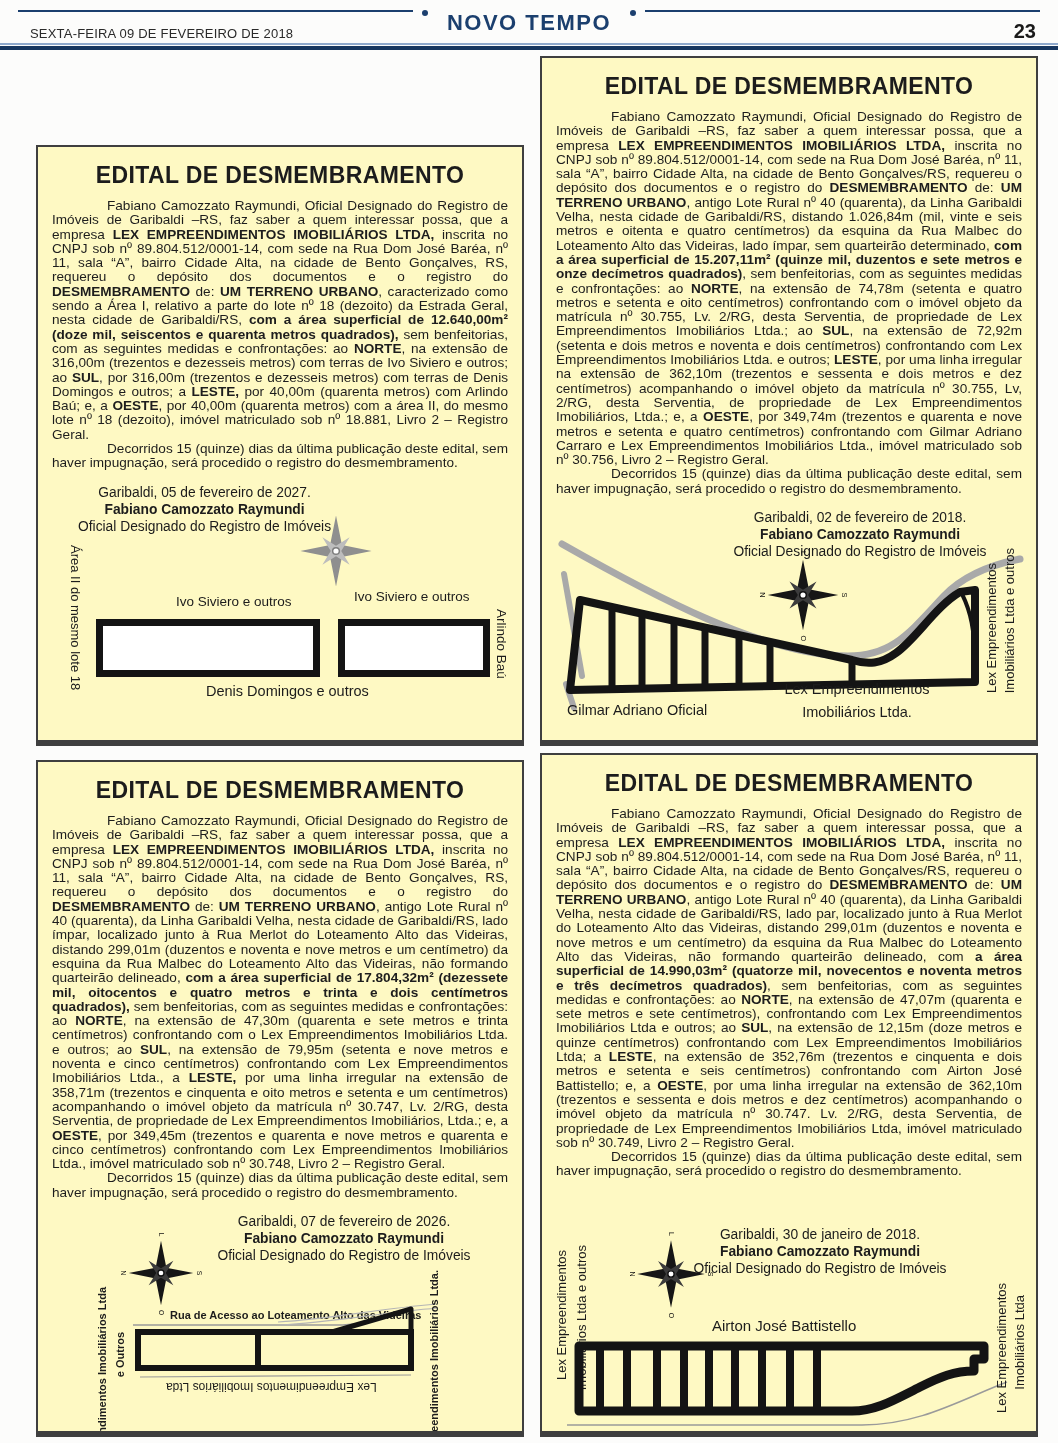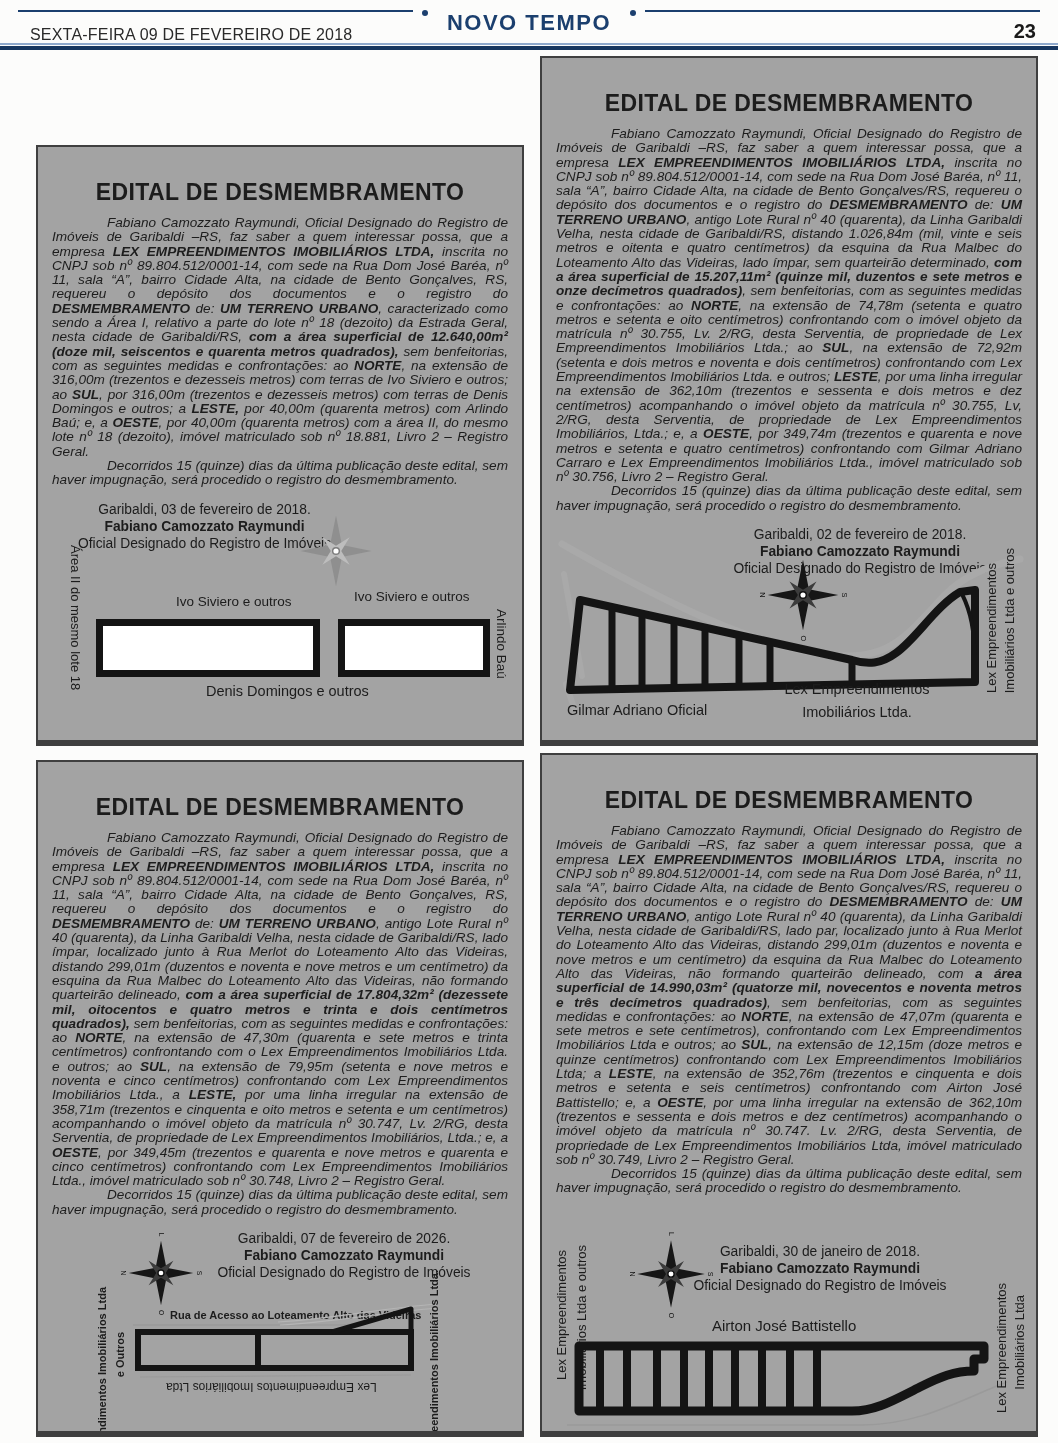--- a/index.html
+++ b/index.html
@@ -5,41 +5,41 @@
   * { margin:0; padding:0; box-sizing:border-box; }
   html,body { background:#e9e9e7; }
   body { font-family:"Liberation Sans","DejaVu Sans",sans-serif; }
   .page { position:relative; width:1058px; height:1443px; background:#fcfcfb; margin:0 auto; overflow:hidden; }
 
   
   .mast { position:absolute; top:10px; left:18px; right:18px; display:flex; align-items:flex-start; gap:9px; }
   .mast .line { flex:1; height:2px; background:#1b3f6e; }
   .mast .dot { width:6px; height:6px; border-radius:50%; background:#1b3f6e; }
   .mast .title { font-size:22px; font-weight:bold; color:#1b3f6e; letter-spacing:1.5px; padding:0 10px; white-space:nowrap; }
-  .hdr-date { position:absolute; top:26px; left:30px; font-size:16px; color:#2a2a2a; letter-spacing:0.2px; }
+  .hdr-date { position:absolute; top:26px; left:30px; font-size:13px; color:#2a2a2a; letter-spacing:0.2px; }
   .hdr-email { position:absolute; top:31px; left:0; width:100%; text-align:center; font-size:12px; font-style:italic; color:#222; }
   .hdr-pagenum { position:absolute; top:20px; right:22px; font-size:20px; font-weight:bold; color:#1a1a1a; }
   .rule-light { position:absolute; top:43px; left:0; width:100%; height:2px; background:#8fa9cc; }
   .rule-dark  { position:absolute; top:46px; left:0; width:100%; height:4px; background:#17365f; }
 
   
   .banner { position:absolute; left:57px; top:62px; width:453px; height:50px; background:#2b3990; border:1px solid #15173a;
             display:flex; align-items:center; justify-content:center; }
   .banner span { color:#ffffff; font-weight:bold; font-size:33px; letter-spacing:1px; }
 
   
-  .edital { position:absolute; background:#a3a3a3; border:2px solid #3f3f3f; border-bottom-width:6px;
-            padding:17px 14px; overflow:hidden; }
+  .edital { position:absolute; background:#fef9c3; border:2px solid #3f3f3f; border-bottom-width:6px;
+            padding:0 14px; overflow:hidden; }
   .box1 { left:36px;  top:145px; width:488px; height:601px; }
   .box2 { left:540px; top:56px;  width:498px; height:690px; }
   .box3 { left:36px;  top:760px; width:488px; height:677px; }
   .box4 { left:540px; top:753px; width:498px; height:684px; }
 
   .edital-title { text-align:center; font-size:23px; font-weight:bold; letter-spacing:0.4px; color:#1c1c1c; margin-top:15px; }
-  .para { font-size:13.6px; line-height:14.3px; text-align:justify; text-indent:55px; color:#1d1d1d; margin-top:0;font-style:italic; }
+  .para { font-size:13.6px; line-height:14.3px; text-align:justify; text-indent:55px; color:#1d1d1d; margin-top:0; }
   .para.first { margin-top:10px; }
   .dateblock { font-size:13.8px; line-height:17px; color:#1c1c1c; margin-top:13px; text-align:center; width:fit-content; }
   .dateblock .signer { font-weight:bold; }
   .db-left   { margin-left:26px; }
   .db-right  { margin-left:auto; margin-right:12px; width:300px; }
   .db-right3 { margin-left:auto; margin-right:14px; width:300px; }
   .db-mid4   { margin-left:auto; margin-right:42px; width:320px;margin-top:47px; }
 
   
   .abs { position:absolute; }
@@ -68,21 +68,21 @@
   <div class="hdr-pagenum">23</div>
   <div class="rule-light"></div>
   <div class="rule-dark"></div>
 
 
   <div class="edital box1">
     <div class="edital-title">EDITAL DE DESMEMBRAMENTO</div>
     <p class="para first">Fabiano Camozzato Raymundi, Oficial Designado do Registro de Imóveis de Garibaldi –RS, faz saber a quem interessar possa, que a empresa <b>LEX EMPREENDIMENTOS IMOBILIÁRIOS LTDA,</b> inscrita no CNPJ sob nº 89.804.512/0001-14, com sede na Rua Dom José Baréa, nº 11, sala “A”, bairro Cidade Alta, na cidade de Bento Gonçalves, RS, requereu o depósito dos documentos e o registro do <b>DESMEMBRAMENTO</b>  de: <b>UM TERRENO URBANO</b>, caracterizado como sendo a Área I, relativo a parte do lote nº 18 (dezoito) da Estrada Geral, nesta cidade de Garibaldi/RS, <b>com a área superficial de 12.640,00m² (doze mil, seiscentos e quarenta metros quadrados),</b> sem benfeitorias, com as seguintes medidas e confrontações: ao <b>NORTE</b>, na extensão de 316,00m (trezentos e dezesseis metros) com terras de Ivo Siviero e outros; ao <b>SUL</b>, por 316,00m (trezentos e dezesseis metros) com terras de Denis Domingos e outros; a <b>LESTE,</b> por 40,00m (quarenta metros) com Arlindo Baú; e, a <b>OESTE</b>, por  40,00m (quarenta metros) com a área II, do mesmo lote nº 18 (dezoito), imóvel matriculado sob nº 18.881, Livro 2 – Registro Geral.</p>
     <p class="para">Decorridos 15 (quinze) dias da última publicação deste edital, sem haver impugnação, será procedido o registro do desmembramento.</p>
     <div class="dateblock db-left">
-      <div>Garibaldi, 03 de fevereiro de 2018.</div>
+      <div>Garibaldi, 05 de fevereiro de 2027.</div>
       <div class="signer">Fabiano Camozzato Raymundi</div>
       <div>Oficial Designado do Registro de Imóveis</div>
     </div>
 
     <svg class="compass" style="left:252px; top:358px; width:92px; height:92px;" viewBox="-12 -12 124 124">
       <path d="M50,2 L58,42 L98,50 L58,58 L50,98 L42,58 L2,50 L42,42 Z" fill="#8f8f8f"></path>
       <path d="M50,24 L55,45 L76,50 L55,55 L50,76 L45,55 L24,50 L45,45 Z" transform="rotate(45 50 50)" fill="#bdbdbd"></path>
       <circle cx="50" cy="50" r="4.5" fill="#fff" stroke="#7d7d7d" stroke-width="2"></circle>
     </svg>
     <div class="vlab-down" style="left:30px; top:398px;">Área II do mesmo lote 18</div>

